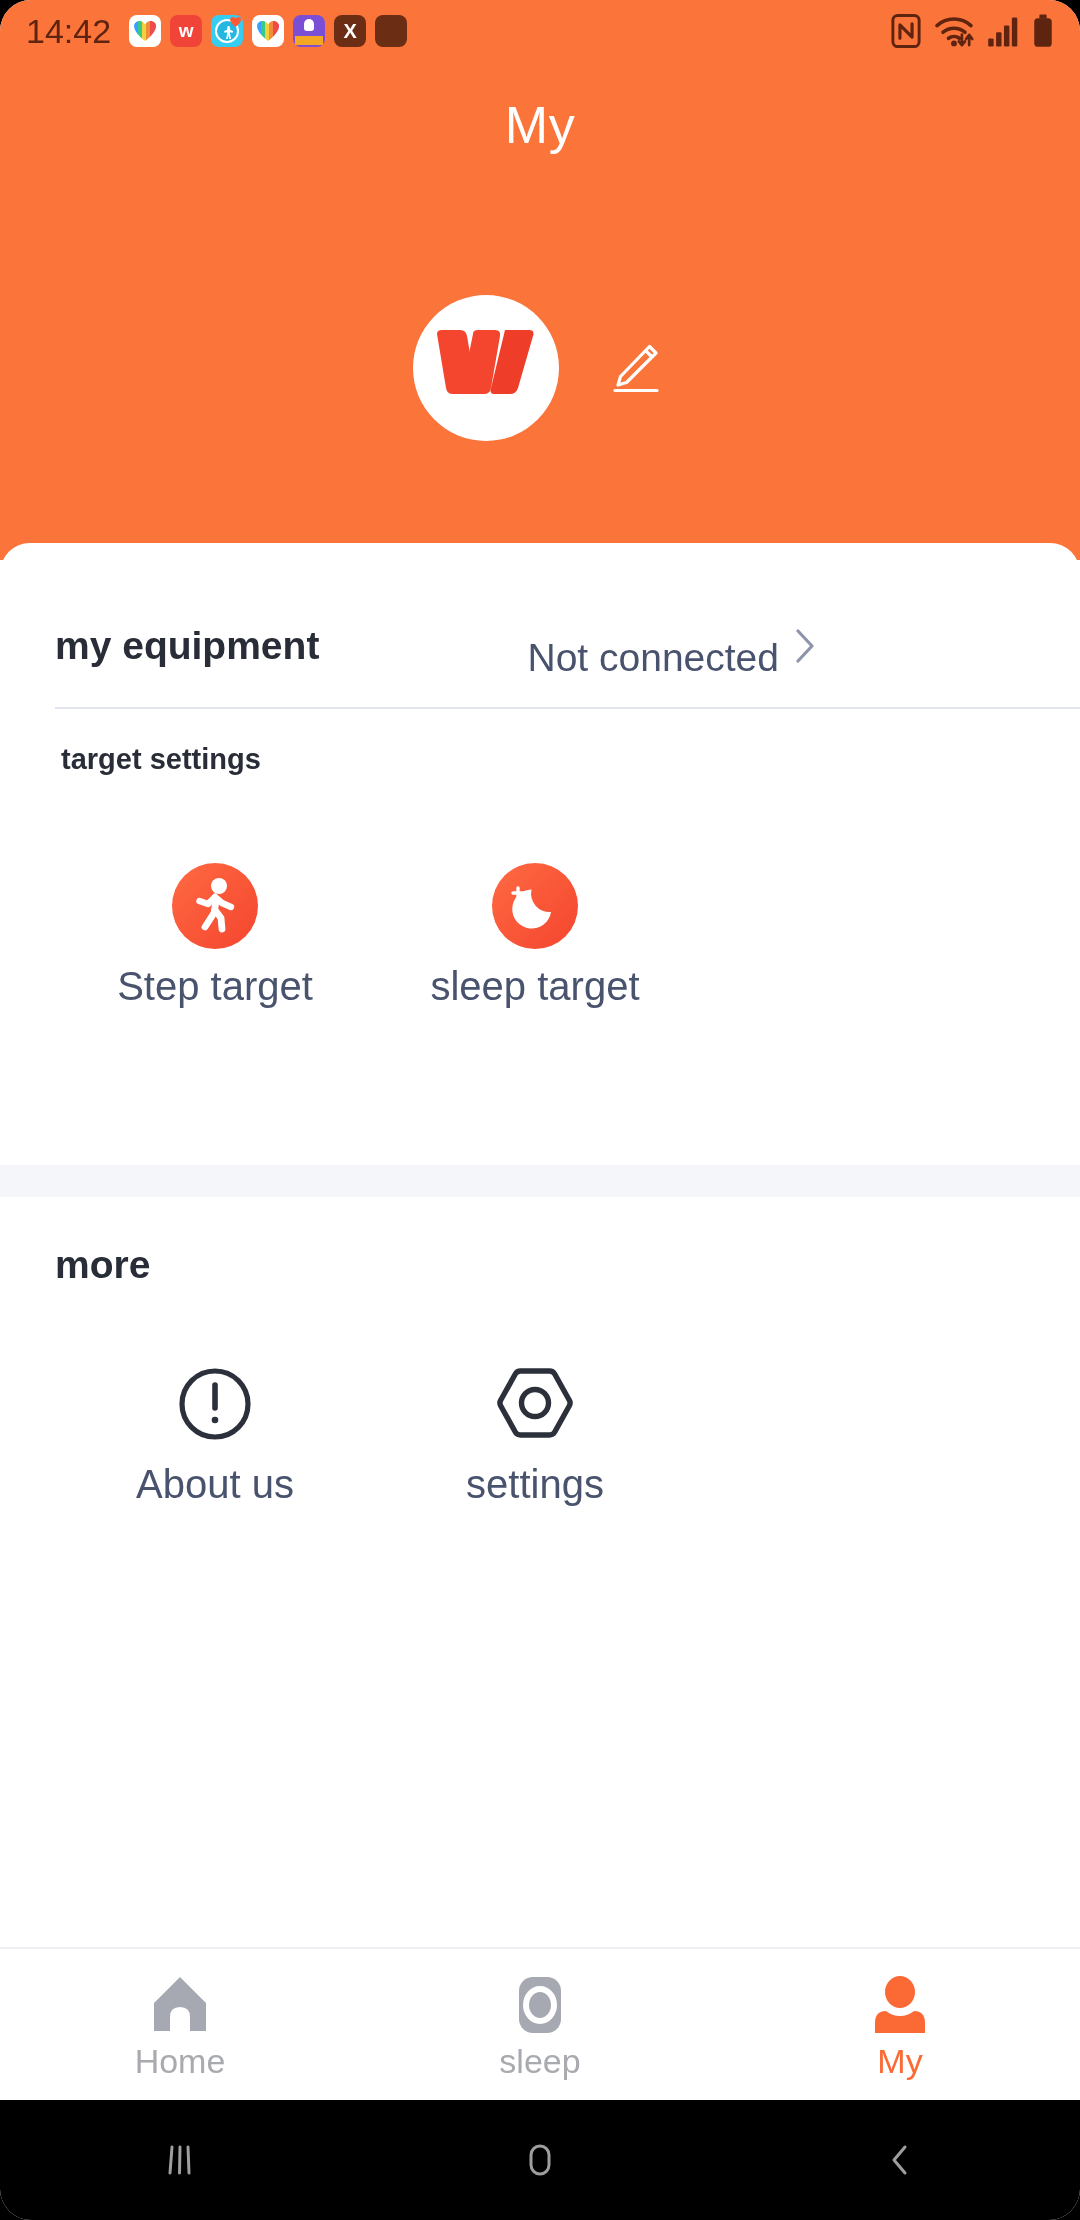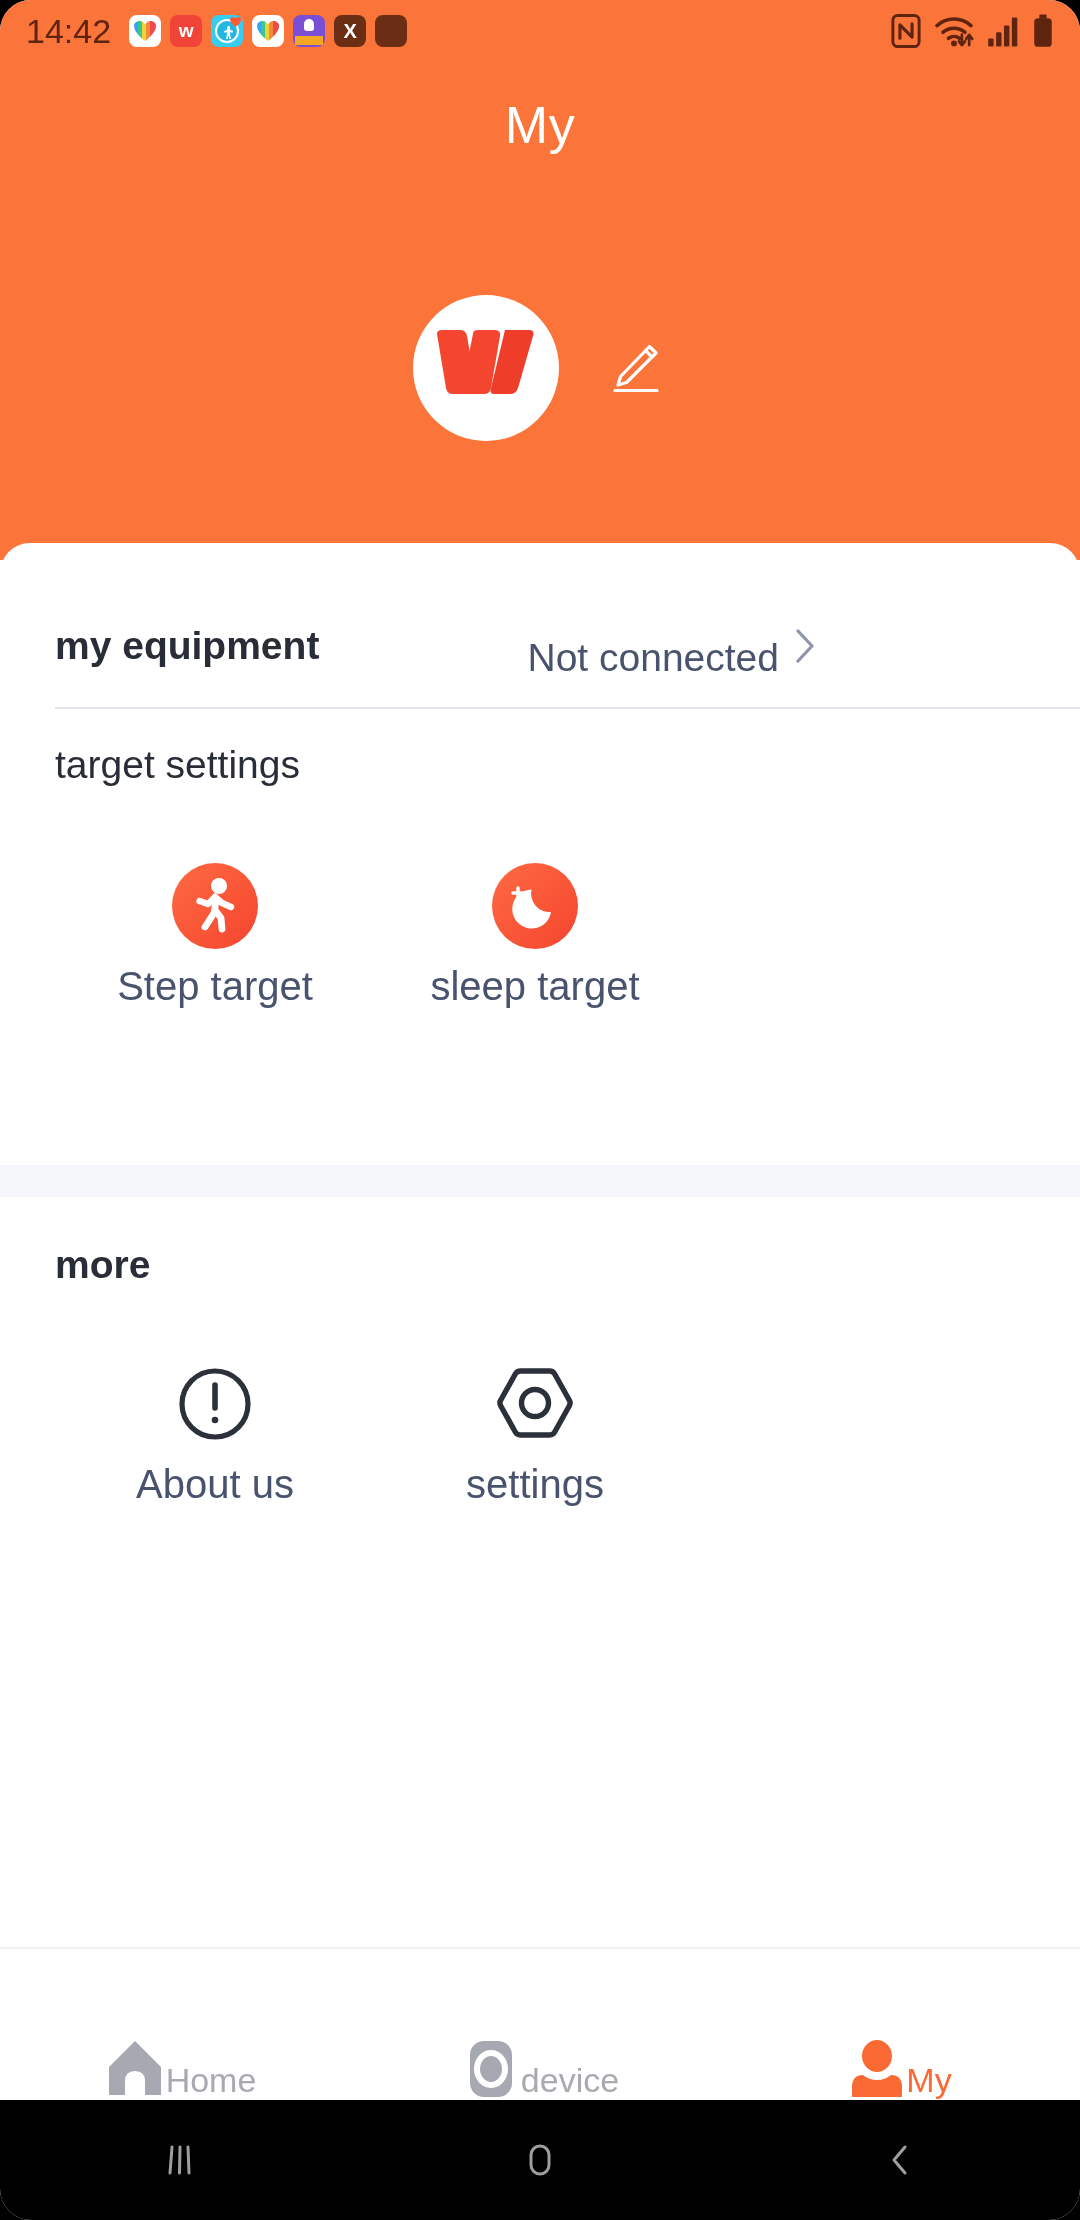--- a/index.html
+++ b/index.html
@@ -207,24 +207,24 @@
   .hairline {
     position: absolute;
     left: 55px; top: 164px;
     width: 1025px;
     height: 2px;
     background: #e3e5ee;
   }
 
   .heading-target {
     position: absolute;
-    left: 55px; top: 200px;
+    left: 61px; top: 200px;
     color: #282d37;
-    font-size: 39px;
-    font-weight: normal;
+    font-size: 29px;
+    font-weight: bold;
   }
 
   .grid2 {
     position: absolute;
     left: 55px;
     width: 1025px;
     display: flex;
   }
   #target-grid { top: 320px; }
   #more-grid { top: 818px; }
@@ -276,22 +276,22 @@
     width: 1080px;
     height: 153px;
     background: #ffffff;
     border-top: 2px solid #eeeff3;
     box-sizing: border-box;
     display: flex;
   }
   .tab {
     flex: 1 1 0;
     display: flex;
-    flex-direction: row;
-    align-items: flex-end;
+    flex-direction: column;
+    align-items: center;
     justify-content: center;
     padding-top: 6px;
   }
   .tab-ico { height: 62px; display: flex; align-items: center; justify-content: center; }
   .tab-label {
     margin-top: 6px;
     font-size: 34px;
     color: #a9aab0;
   }
   .tab.active .tab-label { color: #fb6a35; }
@@ -469,21 +469,21 @@
       </div>
       <div class="tab-label">Home</div>
     </div>
     <div class="tab">
       <div class="tab-ico">
         <svg width="60" height="60" viewBox="0 0 60 60">
           <rect x="9" y="2" width="42" height="56" rx="14" fill="#a7a9b2"></rect>
           <ellipse cx="30" cy="30" rx="14" ry="16" fill="none" stroke="#ffffff" stroke-width="6"></ellipse>
         </svg>
       </div>
-      <div class="tab-label">device</div>
+      <div class="tab-label">sleep</div>
     </div>
     <div class="tab active">
       <div class="tab-ico">
         <svg width="58" height="60" viewBox="0 0 58 60">
           <ellipse cx="29" cy="17" rx="15" ry="16" fill="#fb6a35"></ellipse>
           <path d="M4 58 L4 48 Q4 36 15 36 Q21 41 29 41 Q37 41 43 36 Q54 36 54 48 L54 58 Z" fill="#fb6a35"></path>
         </svg>
       </div>
       <div class="tab-label">My</div>
     </div>

